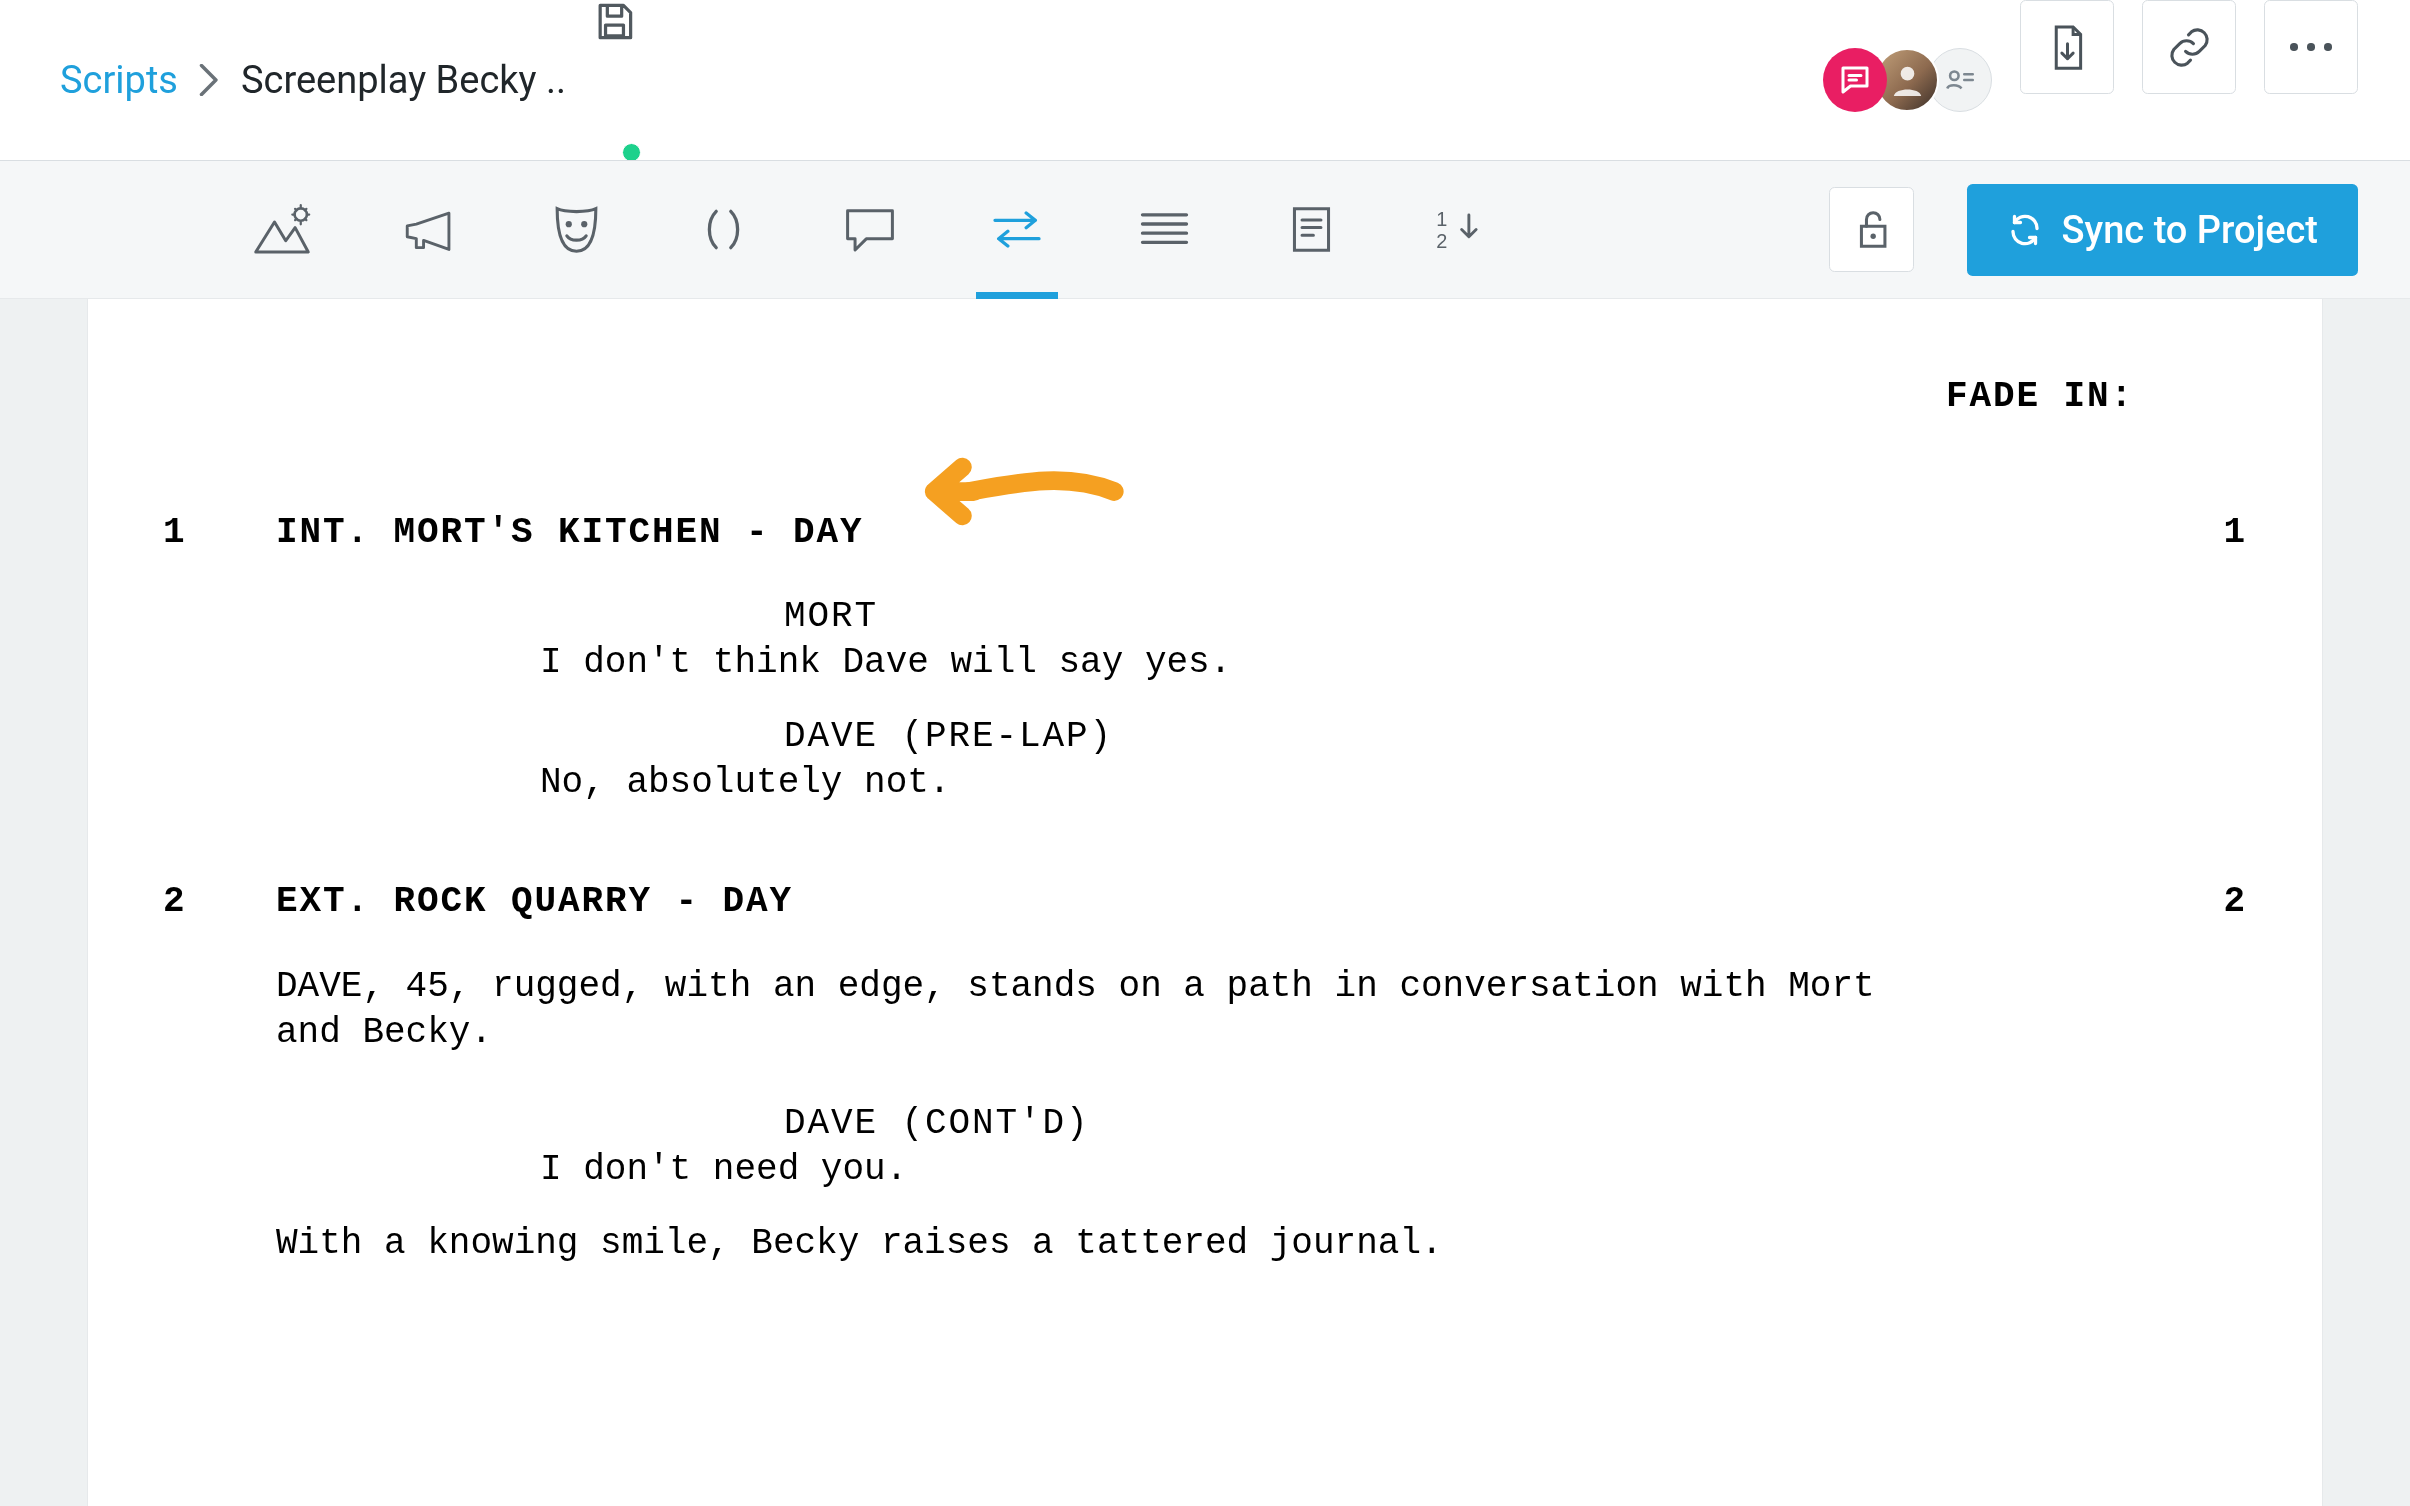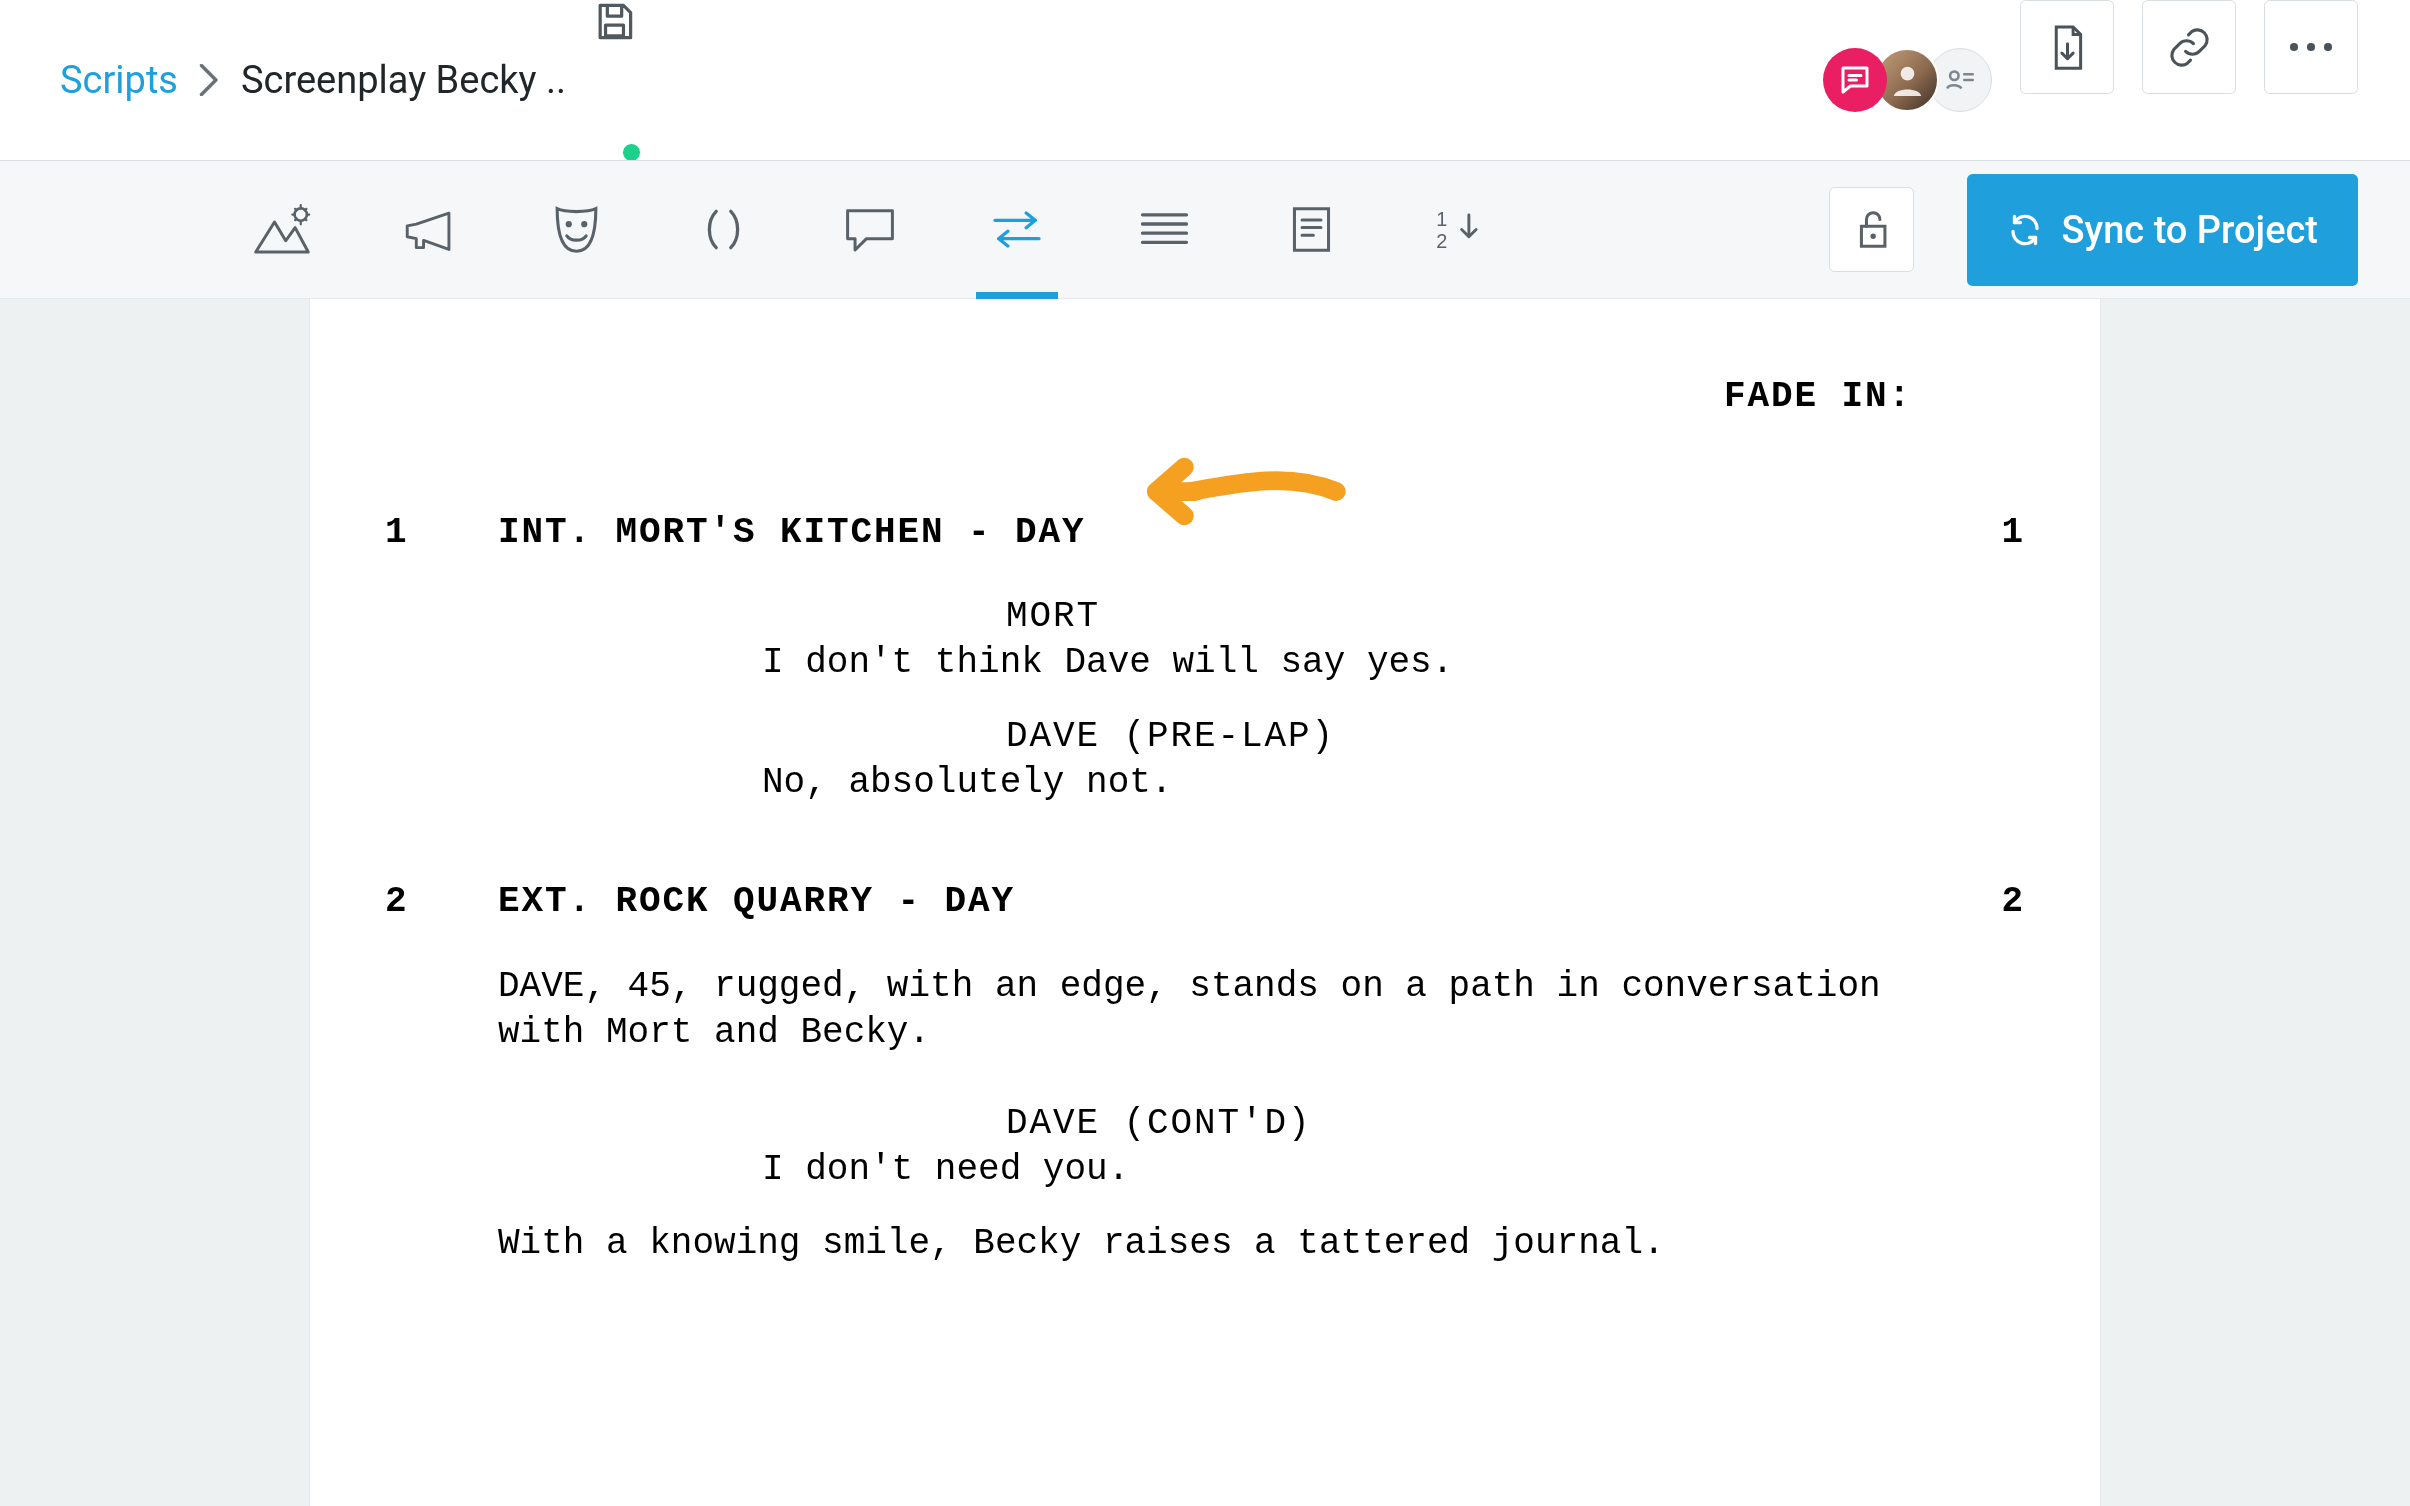--- a/index.html
+++ b/index.html
@@ -96,37 +96,37 @@
   .tool.active::after{
     content:"";position:absolute;left:5.6px;right:5.6px;bottom:-22.6px;height:7.5px;
     background:var(--accent);
   }
   .lockbox{
     width:85px;height:85px;border:0.9px solid var(--border);
     border-radius:5.6px;background:#fff;
     display:flex;align-items:center;justify-content:center;
   }
   .sync-btn{
-    height:112px;
+    height:92px;
     padding:0 40px;
     background:var(--accent);
     color:#fff;font-size:38px;font-weight:500;
     border-radius:5.6px;
     display:flex;align-items:center;gap:19px;
   }
   .toolstrip-spacer{flex:1;}
 
   
   .stage{
     position:absolute;top:299px;left:0;right:0;bottom:0;
     display:flex;justify-content:center;
     overflow:hidden;
   }
   .page{
-    width:1790px;
+    width:2234px;
     background:#fff;
     box-shadow:0 0 0 0.9px #e5e8ea;
     padding:75px 188px 56px 188px;
     position:relative;
     font-family:"Courier New",Courier,monospace;
     font-size:36px;
     line-height:1.28;
     color:#000;
   }
   .fadein{text-align:right;font-weight:bold;margin-bottom:90px;letter-spacing:1.9px;}

